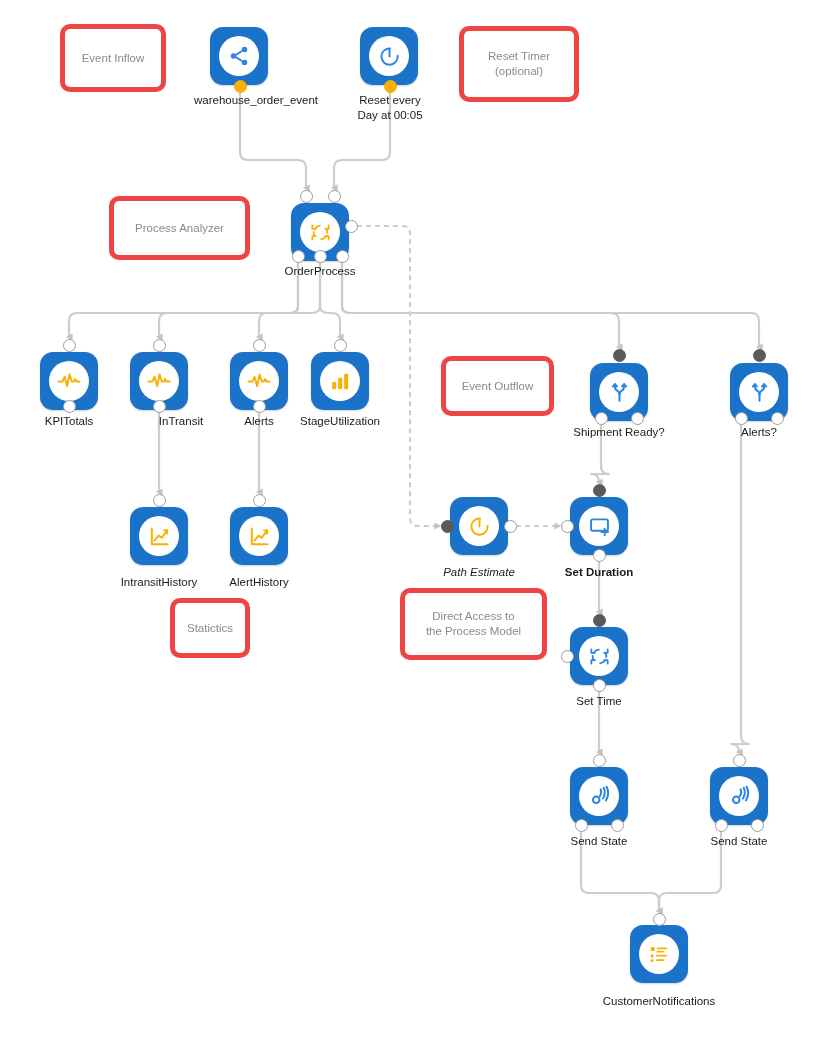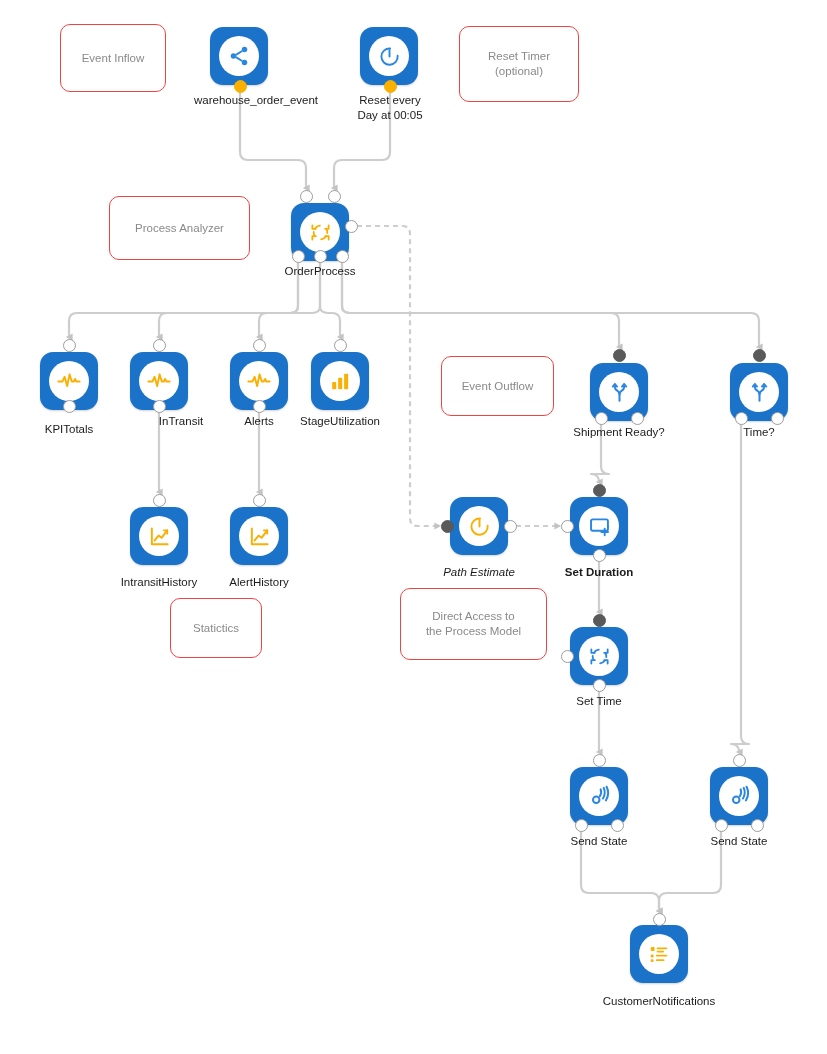--- a/index.html
+++ b/index.html
@@ -1,21 +1,21 @@
 <!DOCTYPE html>
 <html><head>
 <meta charset="utf-8">
 <style>
   html,body{margin:0;padding:0;background:#ffffff;}
   body{font-family:"Liberation Sans","DejaVu Sans",sans-serif;}
   #canvas{position:relative;width:827px;height:1054px;background:#ffffff;overflow:hidden;}
   #wires{position:absolute;left:0;top:0;width:827px;height:1054px;}
 
   
-  .grpbox{position:absolute;border:1px solid #ef4444;border-radius:10px;background:#ffffff;
+  .grpbox{position:absolute;border:5px solid #ef4444;border-radius:10px;background:#ffffff;
           display:flex;align-items:center;justify-content:center;text-align:center;
           color:#8a8a8a;font-size:11.5px;line-height:15px;box-sizing:border-box;}
 
   
   .node{position:absolute;width:58px;height:58px;border-radius:13px;background:#1a73c8;
         box-shadow:0 1px 2px rgba(0,0,0,.18);}
   .node .disc{position:absolute;left:9px;top:9px;width:40px;height:40px;border-radius:50%;
         background:#ffffff;display:flex;align-items:center;justify-content:center;}
   .node svg{display:block;}
 
@@ -63,21 +63,21 @@
         <path d="M581,831 L581,885 Q581,893 589,893 L651,893 Q659,893 659,901 L659,911" marker-end="url(#arrow)"></path>
         <path d="M721,831 L721,885 Q721,893 713,893 L667,893 Q659,893 659,901 L659,911" marker-end="url(#arrow)"></path>
       </g>
   </svg>
 
   <div id="boxes">
       <div class="grpbox" style="left: 60px; top: 24px; width: 106px; height: 68px;">Event Inflow</div>
       <div class="grpbox" style="left: 459px; top: 26px; width: 120px; height: 76px;">Reset Timer<br>(optional)</div>
       <div class="grpbox" style="left: 109px; top: 196px; width: 141px; height: 64px;">Process Analyzer</div>
       <div class="grpbox" style="left: 441px; top: 356px; width: 113px; height: 60px;">Event Outflow</div>
-      <div class="grpbox" style="left: 170px; top: 598px; width: 92px; height: 60px;">Statictics</div>
+      <div class="grpbox" style="left: 170px; top: 598px; width: 80px; height: 60px;">Statictics</div>
       <div class="grpbox" style="left: 400px; top: 588px; width: 147px; height: 72px;">Direct Access to<br>the Process Model</div>
     </div>
   <div id="nodes">
       <div class="node" style="left: 210px; top: 27px; background: rgb(26, 115, 200);">
         <div class="disc">
           <svg width="22" height="22" viewBox="0 0 24 24" fill="#2a86e0">
       <circle cx="18" cy="5" r="3"></circle>
             <circle cx="18" cy="19" r="3"></circle>
             <circle cx="6" cy="12" r="3"></circle>
       <path d="M8.6,10.8 L15.4,6.6 M8.6,13.2 L15.4,17.4" stroke="#2a86e0" stroke-width="2" fill="none"></path>
@@ -278,26 +278,26 @@
       <div class="port" style="left: 610.5px; top: 818.5px;"></div>
       <div class="port" style="left: 732.5px; top: 753.5px;"></div>
       <div class="port" style="left: 714.5px; top: 818.5px;"></div>
       <div class="port" style="left: 750.5px; top: 818.5px;"></div>
       <div class="port" style="left: 652.5px; top: 912.5px;"></div>
     </div>
   <div id="labels">
       <div class="nlabel" style="left: 256px; top: 93px; color: rgb(27, 27, 27);">warehouse_order_event</div>
       <div class="nlabel two" style="left: 390px; top: 93px; color: rgb(27, 27, 27);">Reset every<br>Day at 00:05</div>
       <div class="nlabel" style="left: 320px; top: 264px; color: rgb(27, 27, 27);">OrderProcess</div>
-      <div class="nlabel" style="left: 69px; top: 414px; color: rgb(27, 27, 27); margin-top: 8px;">KPITotals</div>
+      <div class="nlabel" style="left: 69px; top: 414px; color: rgb(27, 27, 27);">KPITotals</div>
       <div class="nlabel" style="left: 159px; top: 414px; color: rgb(27, 27, 27); padding-left: 44px;">InTransit</div>
       <div class="nlabel" style="left: 259px; top: 414px; color: rgb(27, 27, 27);">Alerts</div>
       <div class="nlabel" style="left: 340px; top: 414px; color: rgb(27, 27, 27);">StageUtilization</div>
       <div class="nlabel" style="left: 619px; top: 425px; color: rgb(27, 27, 27);">Shipment Ready?</div>
-      <div class="nlabel" style="left: 759px; top: 425px; color: rgb(27, 27, 27);">Time?</div>
+      <div class="nlabel" style="left: 759px; top: 425px; color: rgb(27, 27, 27);">Alerts?</div>
       <div class="nlabel" style="left: 159px; top: 575px; color: rgb(27, 27, 27);">IntransitHistory</div>
       <div class="nlabel" style="left: 259px; top: 575px; color: rgb(27, 27, 27);">AlertHistory</div>
       <div class="nlabel" style="left: 479px; top: 565px; color: rgb(27, 27, 27); font-style: italic;">Path Estimate</div>
       <div class="nlabel" style="left: 599px; top: 565px; color: rgb(27, 27, 27); font-weight: bold;">Set Duration</div>
       <div class="nlabel" style="left: 599px; top: 694px; color: rgb(27, 27, 27);">Set Time</div>
       <div class="nlabel" style="left: 599px; top: 834px; color: rgb(27, 27, 27);">Send State</div>
       <div class="nlabel" style="left: 739px; top: 834px; color: rgb(27, 27, 27);">Send State</div>
       <div class="nlabel" style="left: 659px; top: 994px; color: rgb(27, 27, 27);">CustomerNotifications</div>
     </div>
 

